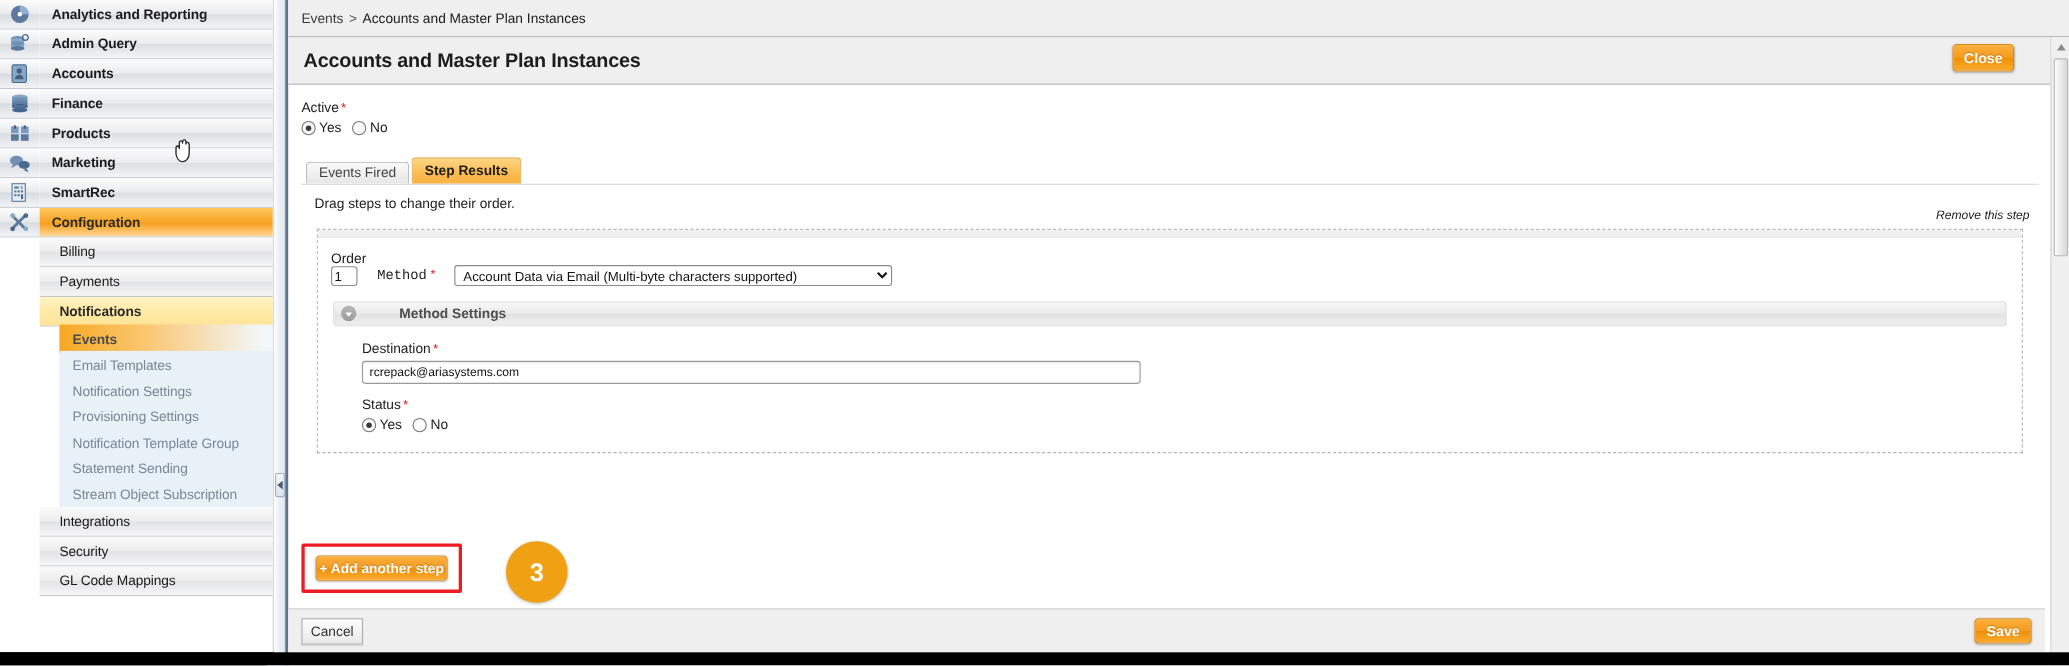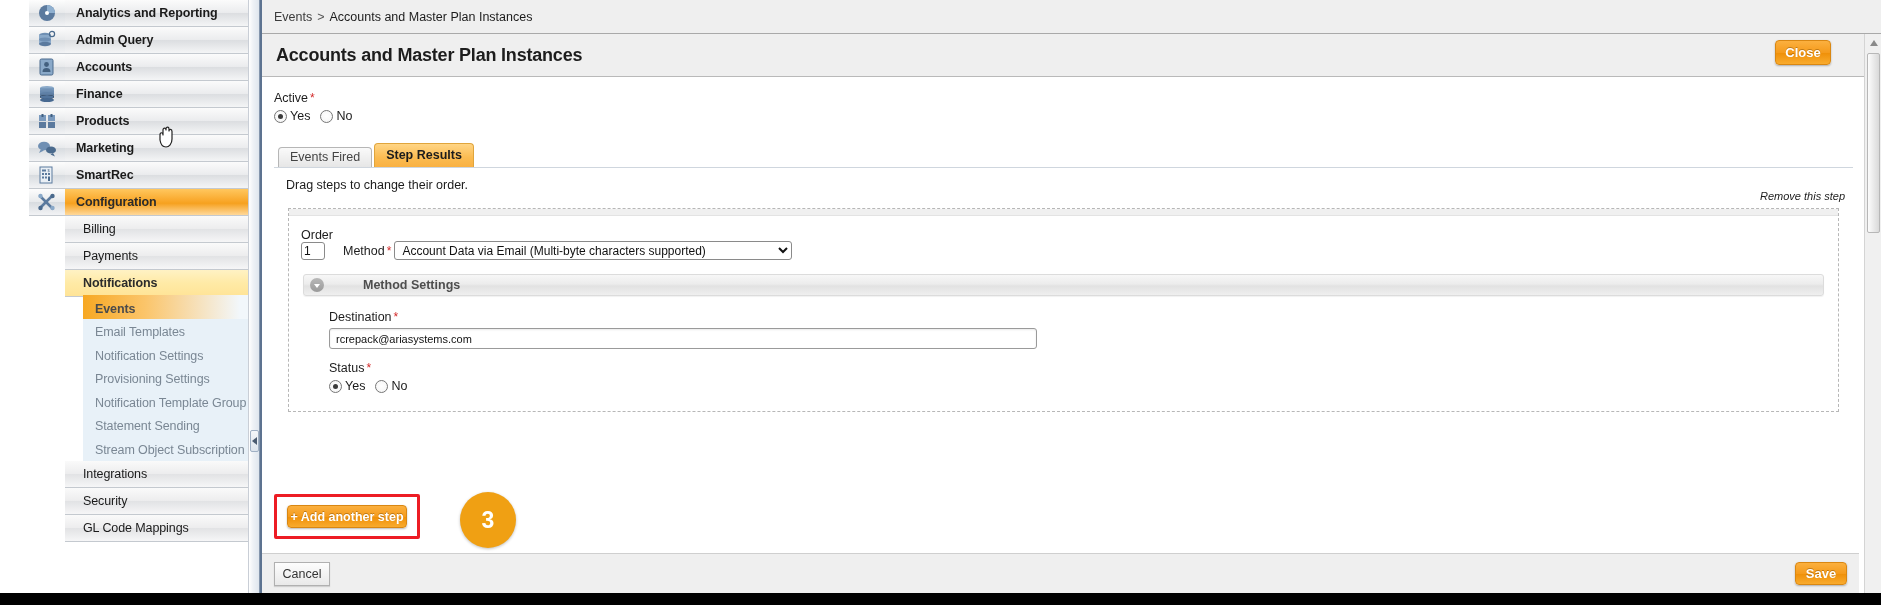--- a/index.html
+++ b/index.html
@@ -26,21 +26,20 @@
     border-right: 1px solid #c9ced6;
     flex: 0 0 249px;
     overflow: hidden;
   }
   .nav-row {
     height: 27px;
     display: flex;
     align-items: center;
     position: relative;
     border-bottom: 1px solid #ffffff;
-    margin-left: 29px;
   }
   .nav-icon-cell {
     width: 36px;
     height: 27px;
     flex: 0 0 36px;
     background: linear-gradient(to bottom, #fdfdfd 0%, #e8eaec 48%, #d8dce0 52%, #f2f3f5 100%);
     border-bottom: 1px solid #c4c9cf;
     display: flex; align-items: center; justify-content: center;
   }
   .nav-icon-cell.blank { background: #ffffff; border-bottom: none; }
@@ -301,21 +300,21 @@
   #order-input {
     width: 24px; height: 18px;
     border: 1px solid #8a8a8a;
     border-radius: 3px;
     font-size: 12px;
     padding: 0 2px;
     font-family: "Liberation Sans", sans-serif;
     background: #fff;
     color:#111;
   }
-  #method-label { font-size: 12.5px; color:#1c1c1c; padding-bottom:2px; margin-right:3px;}
+  #method-label { font-size: 12.5px; color:#1c1c1c; padding-bottom:2px; margin-right:16px;font-family:Liberation Mono, monospace;}
   #method-select {
     width: 398px;
     height: 19px;
     font-size: 12px;
     font-family: "Liberation Sans", sans-serif;
     border: 1px solid #8a8a8a;
     border-radius: 3px;
     background: #ffffff;
     color: #111;
     padding-left: 3px;

